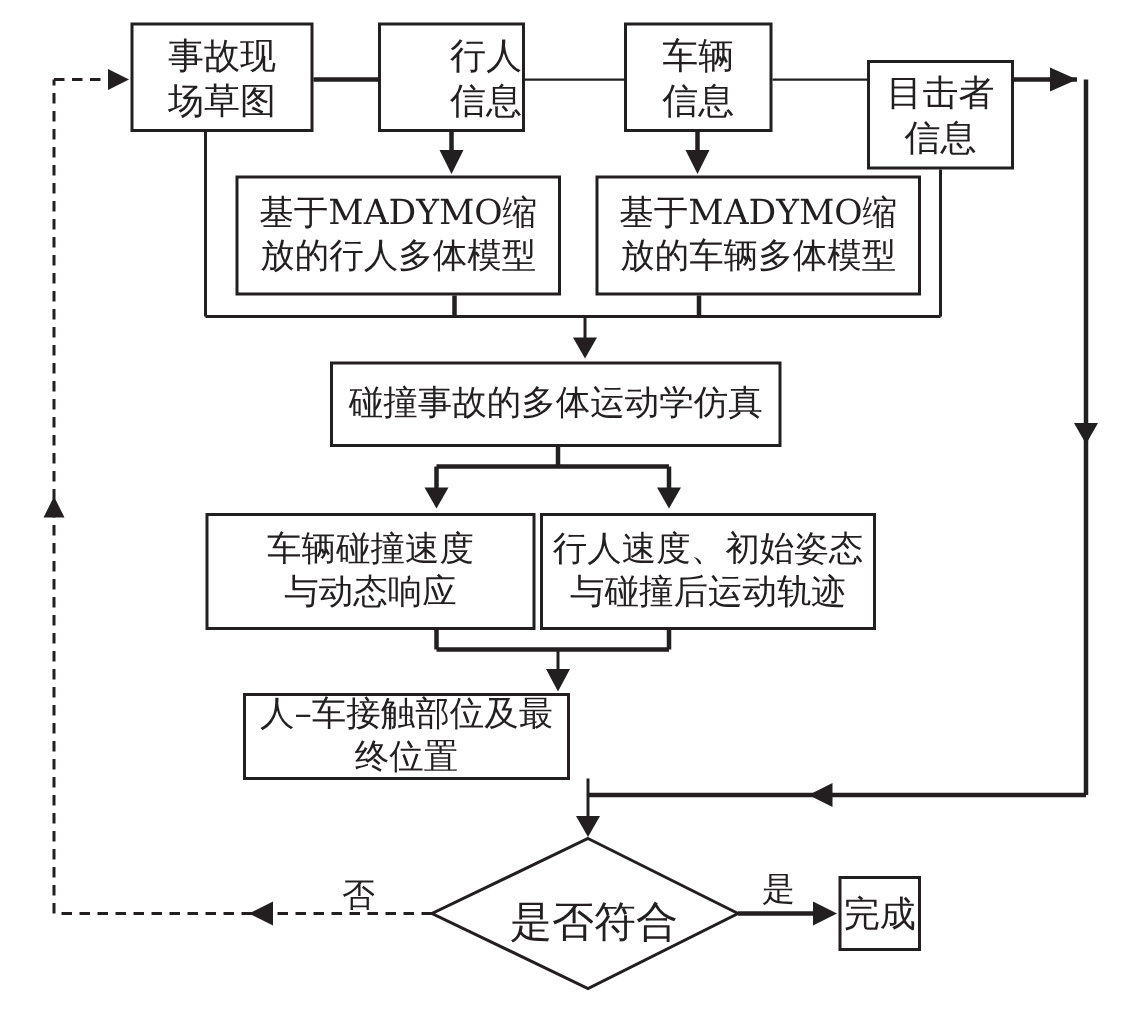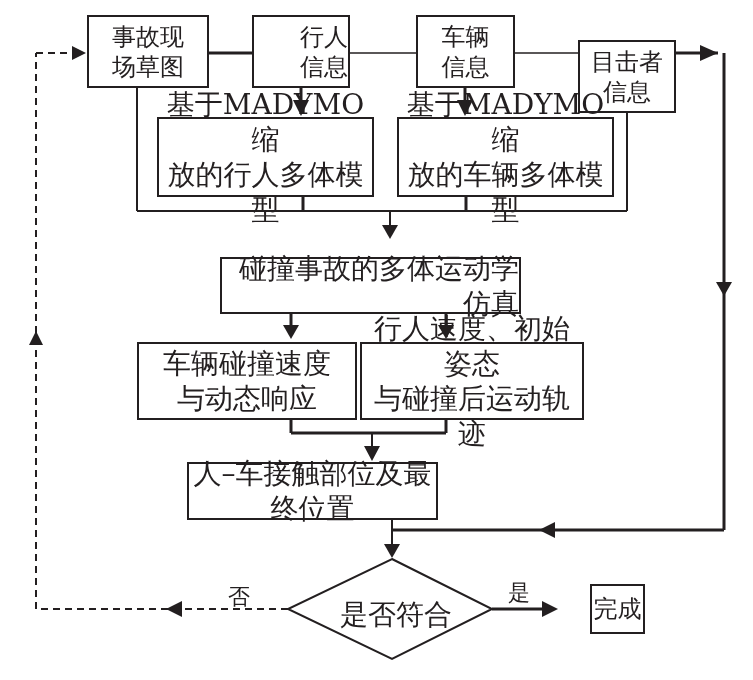--- a/index.html
+++ b/index.html
@@ -3,21 +3,21 @@
 <meta charset="utf-8">
 <style>
   html, body { margin: 0; padding: 0; background: #ffffff; }
   body { width: 753px; height: 680px; position: relative; overflow: hidden; }
   #diagram { position: absolute; left: 0; top: 0; width: 753px; height: 680px; }
   .box { position: absolute; border: 2px solid #231f20; background: #fff; box-sizing: border-box;
          display: flex; align-items: center; justify-content: center; text-align: center;
          font-family: "DejaVu Serif", "Liberation Serif", serif; color: #231f20; }
   .box span { display: block; white-space: pre-line; line-height: 1.25; }
   .t24 { font-size: 24px; }
-  .t21 { font-size: 28px; }
+  .t21 { font-size: 23px; }
   .lbl { position: absolute; font-family: "DejaVu Serif", "Liberation Serif", serif; color: #231f20; font-size: 22px; }
 </style>
 </head>
 <body>
 
 <div id="diagram">
   <svg width="753" height="680" style="position:absolute;left:0;top:0">
     <defs>
       <marker id="arr" markerWidth="10" markerHeight="10" refX="5" refY="5" orient="auto" markerUnits="userSpaceOnUse">
         <path d="M0,0 L10,5 L0,10 z" fill="#231f20"></path>
@@ -99,38 +99,38 @@
 
   <div class="box t21" style="left:157px;top:117px;width:217px;height:80px;">
     <span>基于MADYMO缩
 放的行人多体模型</span>
   </div>
   <div class="box t21" style="left:397px;top:117px;width:217px;height:80px;">
     <span>基于MADYMO缩
 放的车辆多体模型</span>
   </div>
 
-  <div class="box t21" style="left:220px;top:257px;width:301px;height:57px;text-align:right;">
+  <div class="box t21" style="left:220px;top:241px;width:301px;height:57px;text-align:right;">
     <span>碰撞事故的多体运动学仿真</span>
   </div>
 
   <div class="box t21" style="left:137px;top:342px;width:220px;height:78px;align-items:center;">
     <span>车辆碰撞速度
 与动态响应</span>
   </div>
   <div class="box t21" style="left:360px;top:342px;width:224px;height:78px;">
     <span>行人速度、初始姿态
 与碰撞后运动轨迹</span>
   </div>
 
-  <div class="box t21" style="left:162px;top:462px;width:251px;height:58px;margin-left:25px;">
+  <div class="box t21" style="left:162px;top:462px;width:218px;height:58px;">
     <span>人–车接触部位及最终位置</span>
   </div>
 
   <div class="lbl" style="left:340px;top:596px;font-size:28px;">是否符合</div>
 
-  <div class="box t24" style="left:559px;top:584px;width:55px;height:50px;margin-left:31px;">
+  <div class="box t24" style="left:559px;top:584px;width:55px;height:50px;">
     <span>完成</span>
   </div>
 
   <div class="lbl" style="left:228px;top:582px;">否</div>
   <div class="lbl" style="left:508px;top:578px;">是</div>
 </div>
 
 </body></html>

